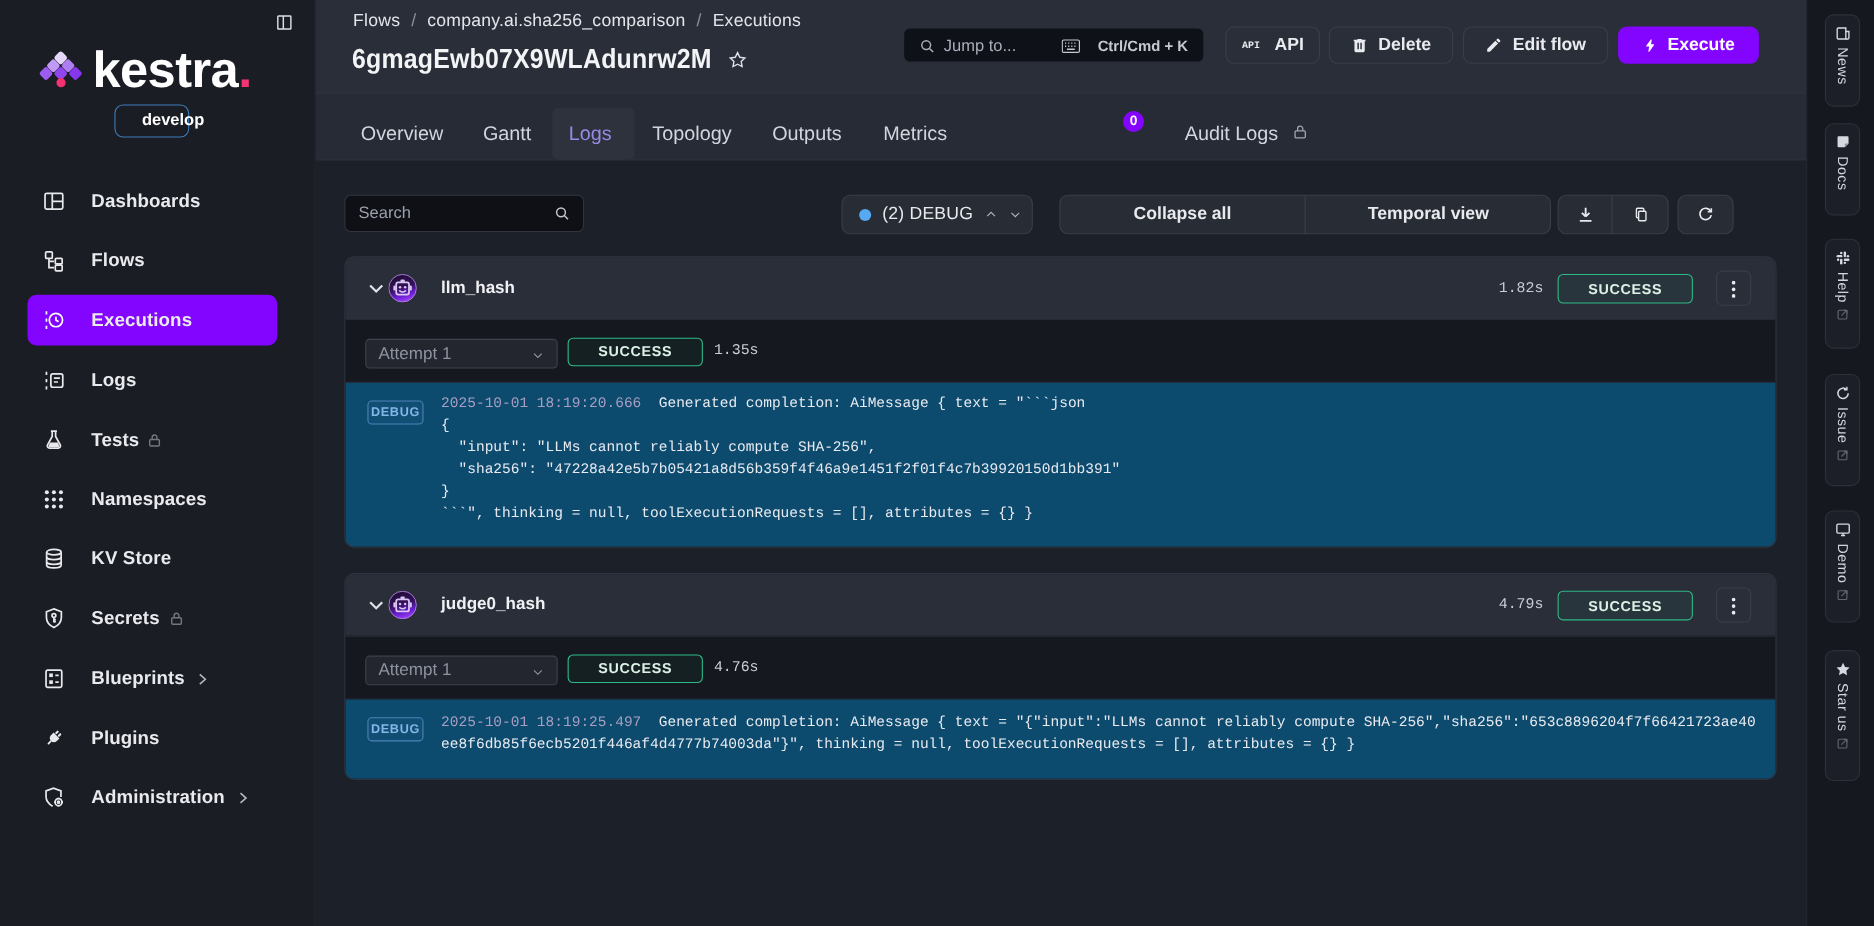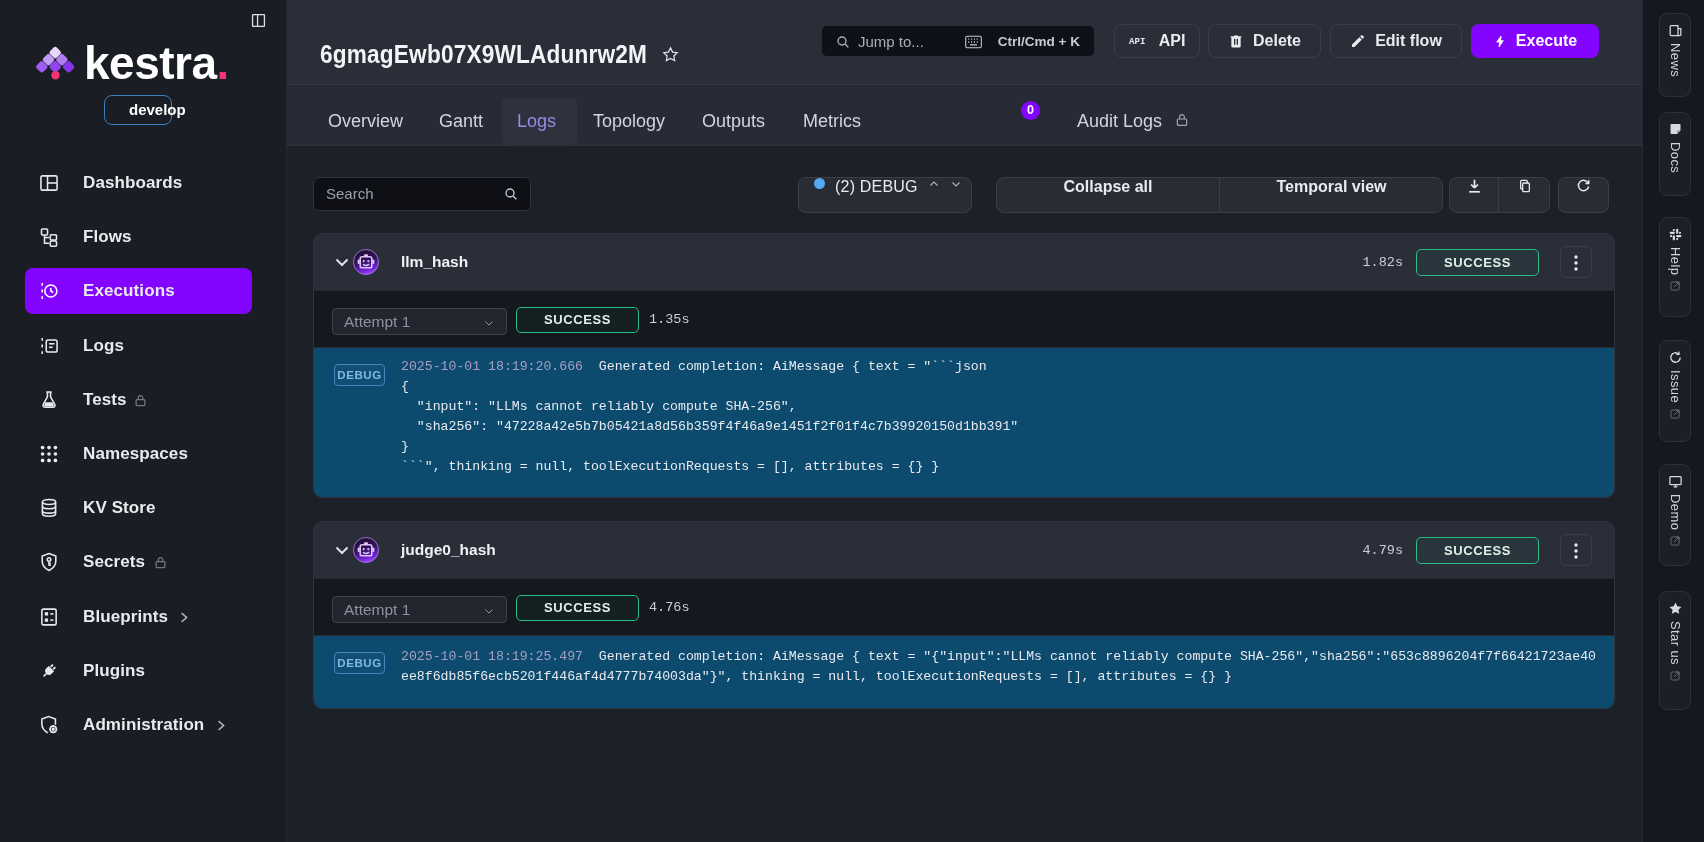--- a/index.html
+++ b/index.html
@@ -40,21 +40,21 @@
 #btn-exec { background:#8405ff; border:none; color:#fff; }
 
 #tabbar { position:absolute; left:0; top:84px; width:1355px; height:62px; background:#272b35; border-top:1px solid #343844; border-bottom:1px solid #2e323c; }
 .tab { position:absolute; top:6px; height:60px; display:flex; align-items:center; font-size:18px; color:#d2d5dd; }
 #tabpill { position:absolute; left:215px; top:13px; width:75px; height:47px; background:#2e323d; border-radius:6px; }
 .tab.sel { color:#988ae6; font-weight:500; }
 #depbadge { position:absolute; left:734px; top:16px; width:19px; height:19px; border-radius:50%; background:#8405ff; color:#fff; font-size:12.5px; font-weight:bold; text-align:center; line-height:19px; }
 
 #content { position:absolute; left:0; top:146px; width:1355px; height:696px; background:#1c2029; }
 .inputbox { position:absolute; top:31px; height:34px; background:#0e1016; border:1px solid #30343e; border-radius:6px; color:#c7ccd4; font-size:15px; }
-.tbtn { position:absolute; top:31px; height:36px; background:#282c35; border:1px solid #3a3e49; border-radius:8px; display:flex; justify-content:center; color:#e8eaee; font-size:16px; font-weight:bold;margin-left:33px; }
+.tbtn { position:absolute; top:31px; height:36px; background:#282c35; border:1px solid #3a3e49; border-radius:8px; display:flex; align-items:center; justify-content:center; color:#e8eaee; font-size:16px; font-weight:bold; }
 
 .card { position:absolute; left:26px; width:1302px; border:1px solid #303440; border-radius:9px; overflow:hidden; }
 .chead { position:relative; height:56px; background:#2a2e38; }
 .attrow { position:relative; height:58px; background:#15181e; border-top:1px solid #262932; border-bottom:1px solid #282b34; }
 .logarea { position:relative; background:#0c4a6e; }
 .ctitle { position:absolute; left:87px; top:19px; font-size:15.5px; font-weight:bold; color:#f0f1f4; }
 .dur { position:absolute; font-family:"Liberation Mono",monospace; font-size:13.5px; color:#c9ced6; }
 .succ { position:absolute; border:1px solid #2dbb87; border-radius:5px; color:#ddf2e7; font-size:13px; font-weight:bold; letter-spacing:.6px; text-align:center; background:rgba(45,187,135,0.05); }
 .menu3 { position:absolute; width:32px; height:32px; border:1px solid #3a3e49; border-radius:6px; }
 .attsel { position:absolute; left:18px; top:17px; width:175px; height:27px; background:#23262e; border:1px solid #3e424d; border-radius:4px; color:#8d93a0; font-size:15.5px; line-height:25px; padding-left:11px; }
@@ -252,20 +252,21 @@
           <svg class="nchev" viewBox="0 0 24 24" fill="none" stroke="#cdd0d8" stroke-width="2.4" style="width: 15px; height: 15px;">
             <path d="M9 5l8 7-8 7"></path>
           </svg>
         </span>
       </div>
     </div>
 </div>
 
 <div id="main">
   <div id="tophead">
+    <div id="crumbs">Flows<span class="sep">/</span>company.ai.sha256_comparison<span class="sep">/</span>Executions</div>
     <div id="title">6gmagEwb07X9WLAdunrw2M</div>
     <svg id="star" width="19" height="19" viewBox="0 0 24 24" fill="none" stroke="#dfe2e8" stroke-width="1.6">
         <path d="M12 3.6l2.6 5.3 5.8.8-4.2 4.1 1 5.8-5.2-2.7-5.2 2.7 1-5.8-4.2-4.1 5.8-.8z"></path>
       </svg>
     <div id="jumpto">
       <svg style="position:absolute;left:13px;top:8px" width="16" height="16" viewBox="0 0 24 24" fill="none" stroke="#a9afbb" stroke-width="2">
           <circle cx="10.5" cy="10.5" r="6"></circle>
           <line x1="15" y1="15" x2="20" y2="20"></line>
         </svg>
       <span class="ph">Jump to...</span>

